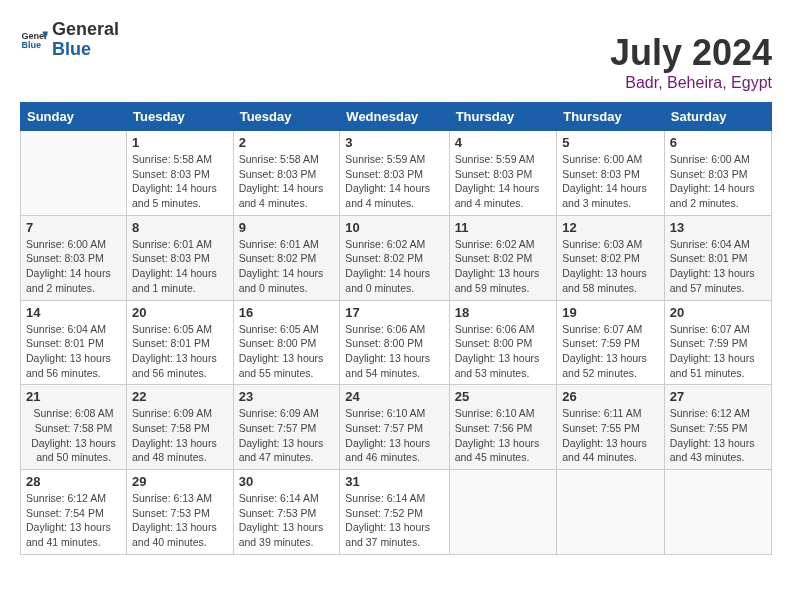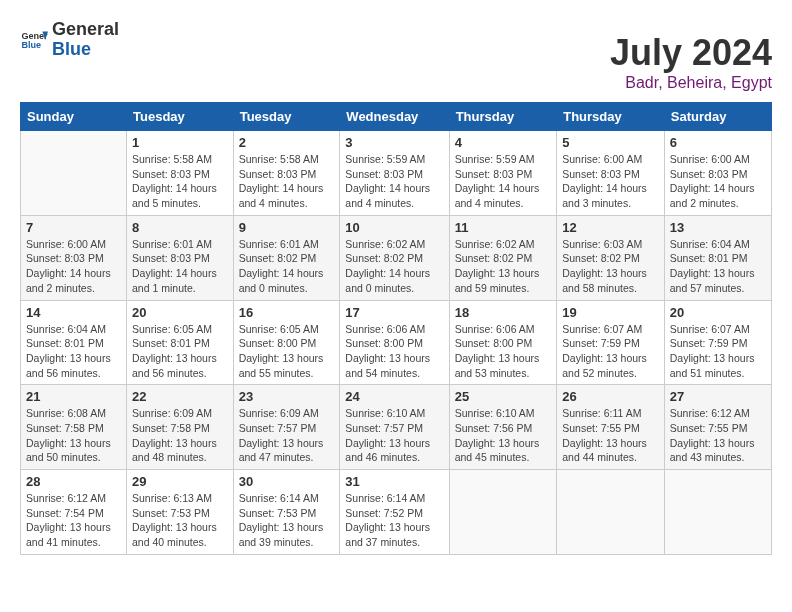--- a/index.html
+++ b/index.html
@@ -260,21 +260,21 @@
           <span class="day-num">20</span>
           <div class="day-detail" style="white-space: pre-line;">Sunrise: 6:07 AM
 Sunset: 7:59 PM
 Daylight: 13 hours
 and 51 minutes.</div>
         </td>
       </tr>
       <tr>
         <td>
           <span class="day-num">21</span>
-          <div class="day-detail" style="white-space: pre-line;">Sunrise: 6:08 AM
+          <div class="day-detail" style="white-space: pre-line; text-align: center;">Sunrise: 6:08 AM
 Sunset: 7:58 PM
 Daylight: 13 hours
 and 50 minutes.</div>
         </td>
         <td>
           <span class="day-num">22</span>
           <div class="day-detail" style="white-space: pre-line;">Sunrise: 6:09 AM
 Sunset: 7:58 PM
 Daylight: 13 hours
 and 48 minutes.</div>

